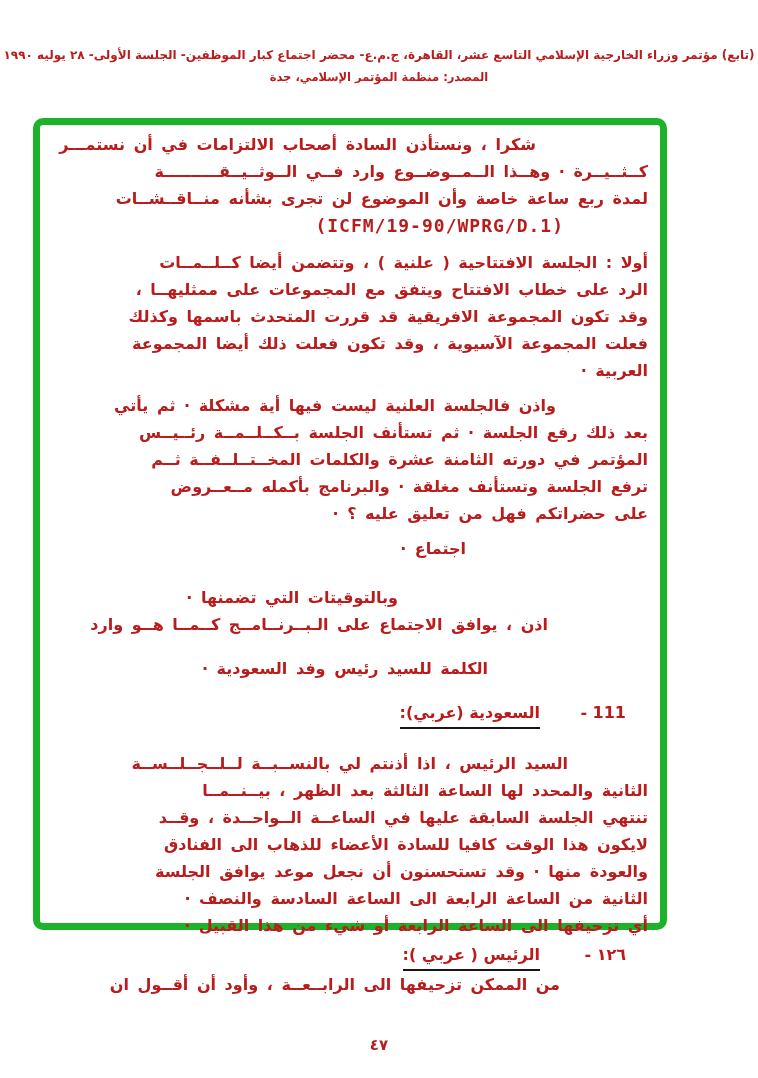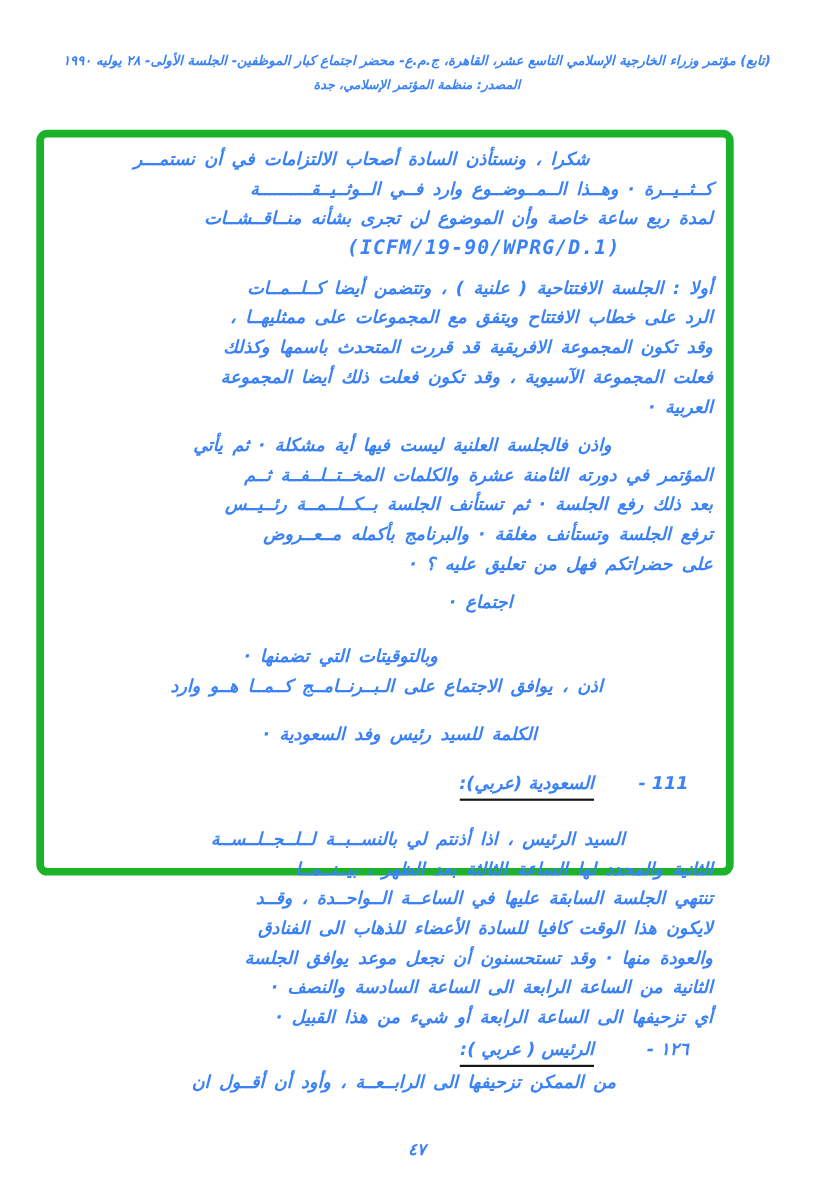--- a/index.html
+++ b/index.html
@@ -11,21 +11,21 @@
     color:#161616;
     direction:rtl;
     overflow:hidden;
   }
   .header{ text-align:center; padding-top:48px; font-weight:bold; }
   .header-line1{ font-size:12px; white-space:nowrap; letter-spacing:0; }
   .header-line2{ font-size:11.5px; margin-top:8px; }
   .frame{
     position:absolute;
     left:33px; top:118px;
-    width:634px; height:678px;
+    width:634px; height:812px;
     box-sizing:border-box;
     border:7px solid #1cb32b;
     border-radius:10px;
     padding:4px 12px 0 24px;
   }
   .line{
     font-size:16px;
     font-weight:bold;
     line-height:27px;
     text-align:right;
@@ -67,21 +67,21 @@
     padding-bottom:1px; white-space:nowrap;
   }
   .page-number{
     position:absolute; left:0; top:1036px; width:100%;
     text-align:center; font-size:15px; font-weight:bold;
   }
 </style>
 </head>
 <body>
 
-<div class="page" style="color: #3b82f6; font-style: italic;">
+<div class="page" style="color: #b91c1c;">
 
   <div class="header">
     <div class="header-line1">(تابع) مؤتمر وزراء الخارجية الإسلامي التاسع عشر، القاهرة، ج.م.ع- محضر اجتماع كبار الموظفين- الجلسة الأولى- ٢٨ يوليه ١٩٩٠</div>
     <div class="header-line2">المصدر: منظمة المؤتمر الإسلامي، جدة</div>
   </div>
 
   <div class="frame" style="border-color: rgb(28, 179, 43);">
 
     <div class="para mt-p1">
       <div class="line ind-112">شكرا ، ونستأذن السادة أصحاب الالتزامات في أن نستمـــر</div>
@@ -93,22 +93,22 @@
     <div class="para mt-p2">
       <div class="line">أولا : الجلسة الافتتاحية ( علنية ) ، وتتضمن أيضا كــلــمــات</div>
       <div class="line">الرد على خطاب الافتتاح ويتفق مع المجموعات على ممثليهــا ،</div>
       <div class="line">وقد تكون المجموعة الافريقية قد قررت المتحدث باسمها وكذلك</div>
       <div class="line">فعلت المجموعة الآسيوية ، وقد تكون فعلت ذلك أيضا المجموعة</div>
       <div class="line">العربية ·</div>
     </div>
 
     <div class="para mt-p3">
       <div class="line ind-92">واذن فالجلسة العلنية ليست فيها أية مشكلة · ثم يأتي</div>
+      <div class="line">بعد ذلك رفع الجلسة · ثم تستأنف الجلسة بــكــلــمــة رئــيــس</div>
       <div class="line">المؤتمر في دورته الثامنة عشرة والكلمات المخــتــلــفــة ثــم</div>
-      <div class="line">بعد ذلك رفع الجلسة · ثم تستأنف الجلسة بــكــلــمــة رئــيــس</div>
       <div class="line">ترفع الجلسة وتستأنف مغلقة · والبرنامج بأكمله مــعــروض</div>
       <div class="line">على حضراتكم فهل من تعليق عليه ؟ ·</div>
     </div>
 
     <div class="line ind-182 mt-nc">اجتماع ·</div>
 
     <div class="para mt-p4">
       <div class="line ind-250">وبالتوقيتات التي تضمنها ·</div>
       <div class="line ind-100">اذن ، يوافق الاجتماع على الـبــرنــامــج كــمــا هــو وارد</div>
     </div>

